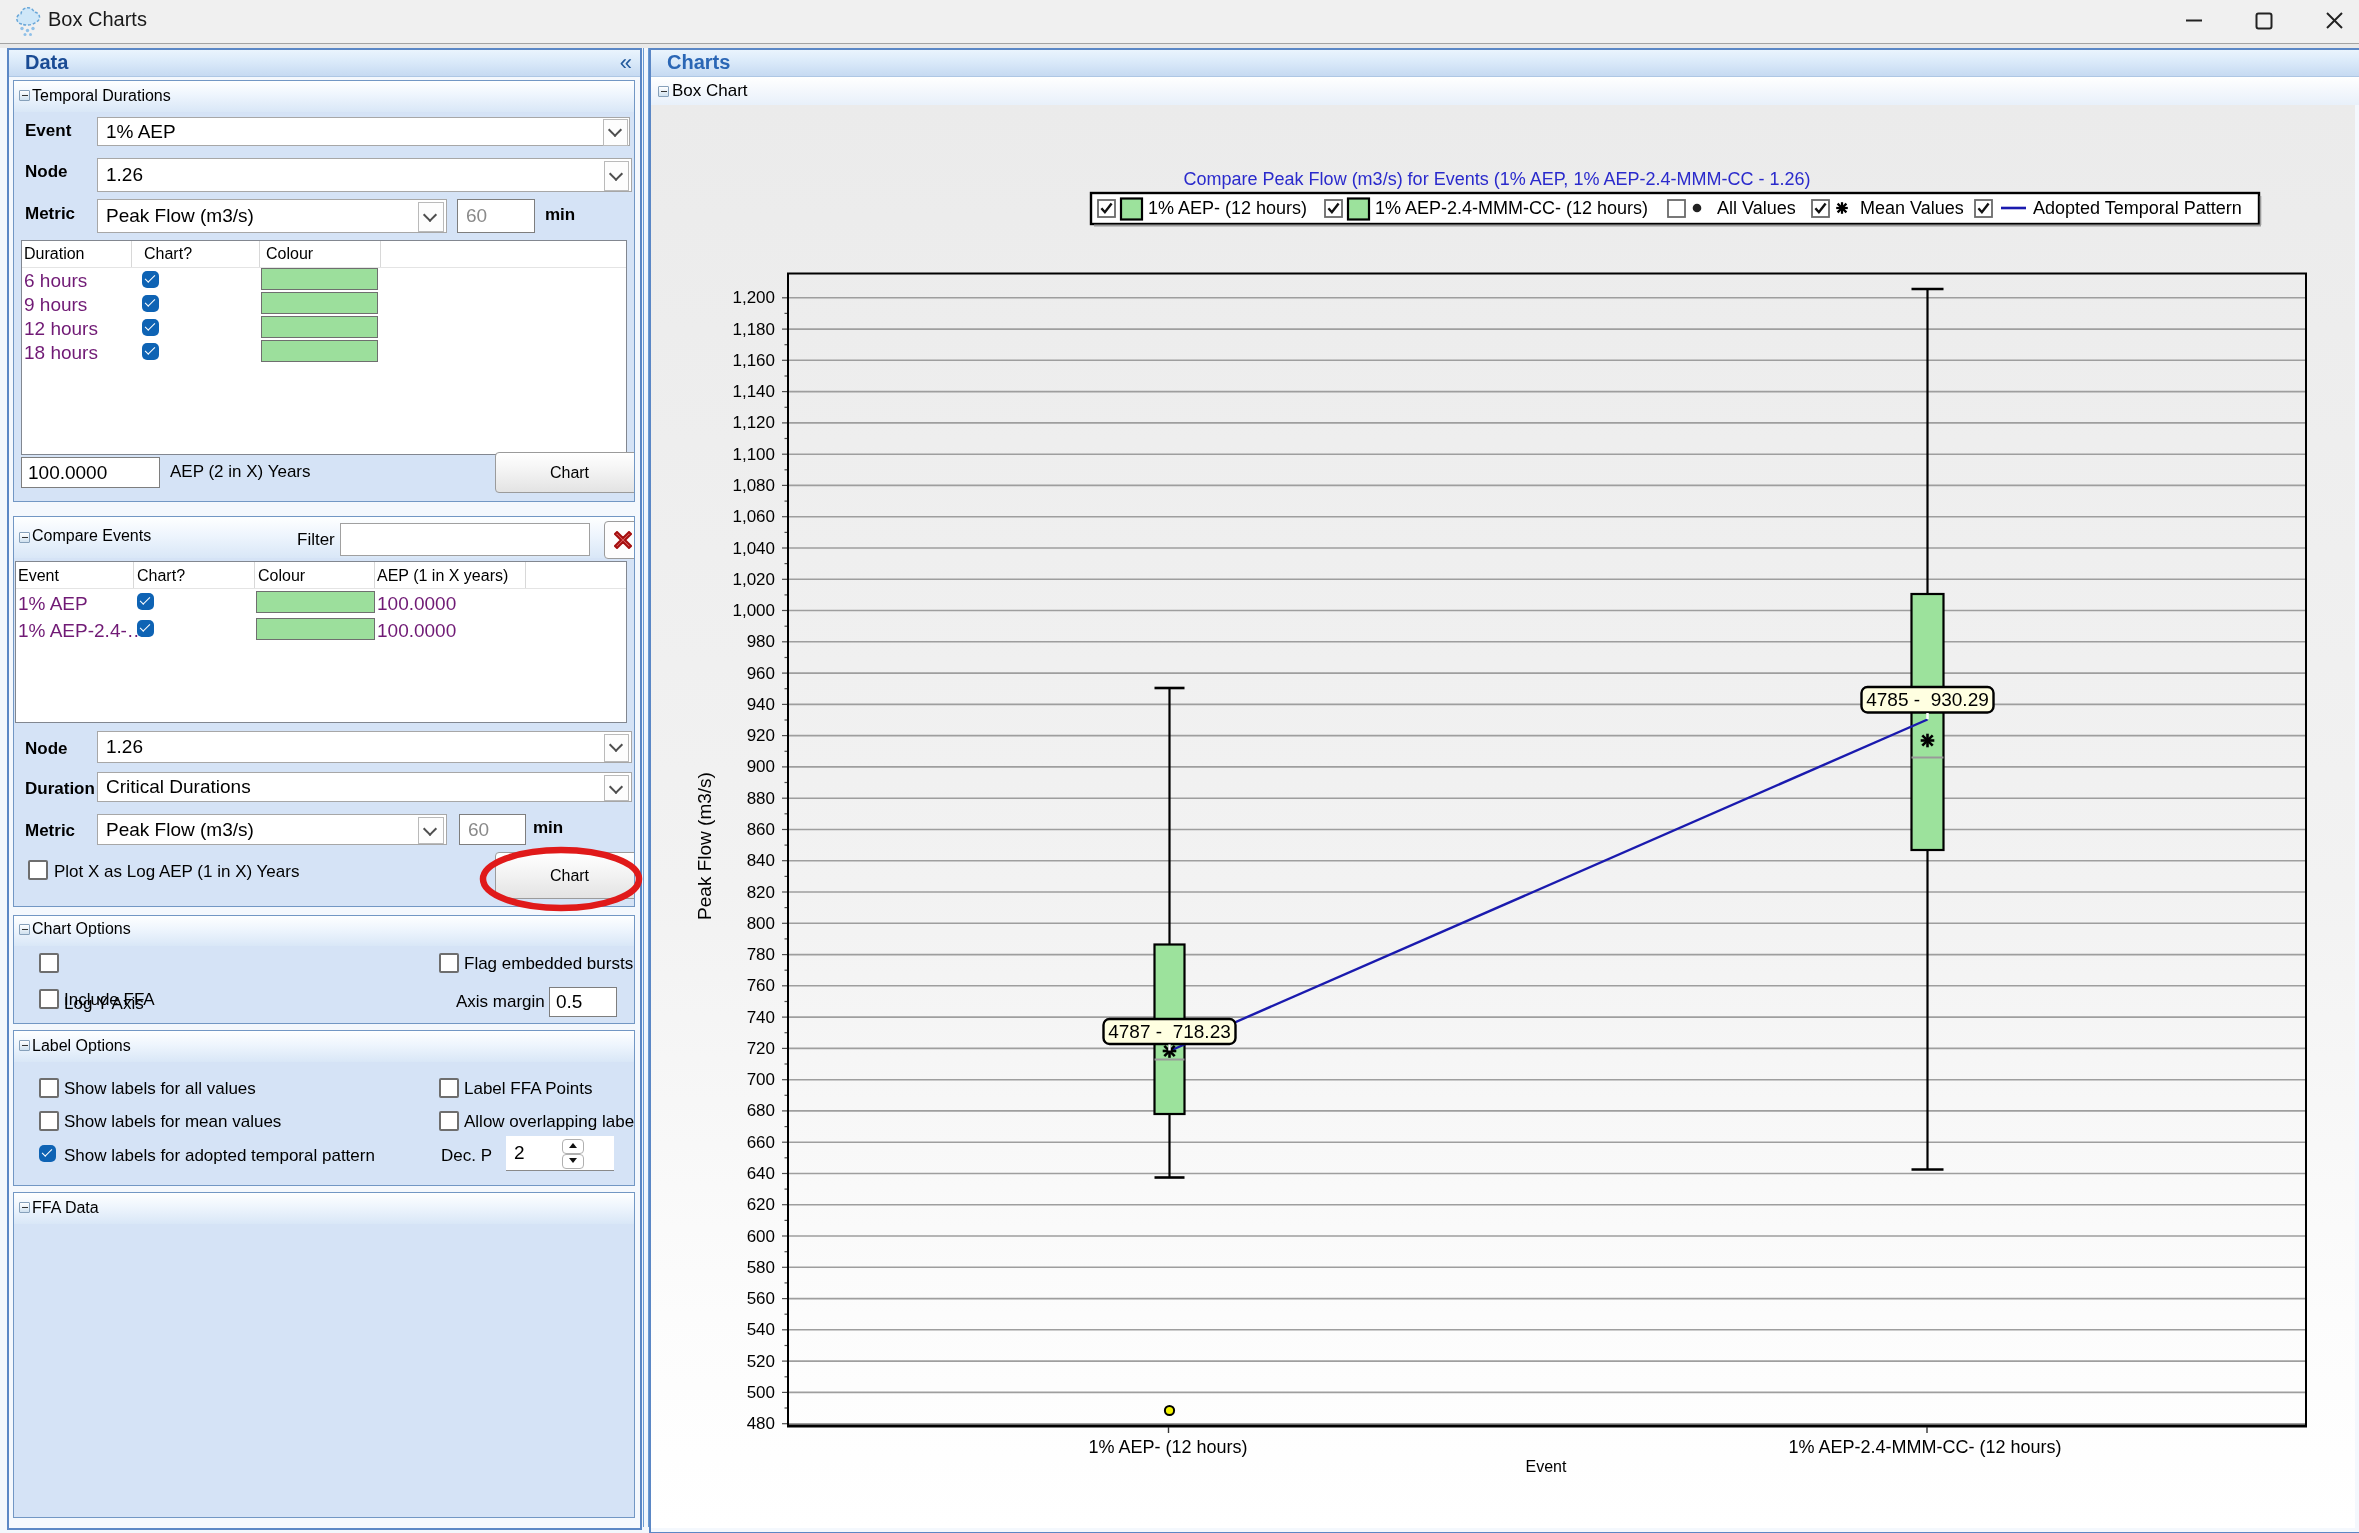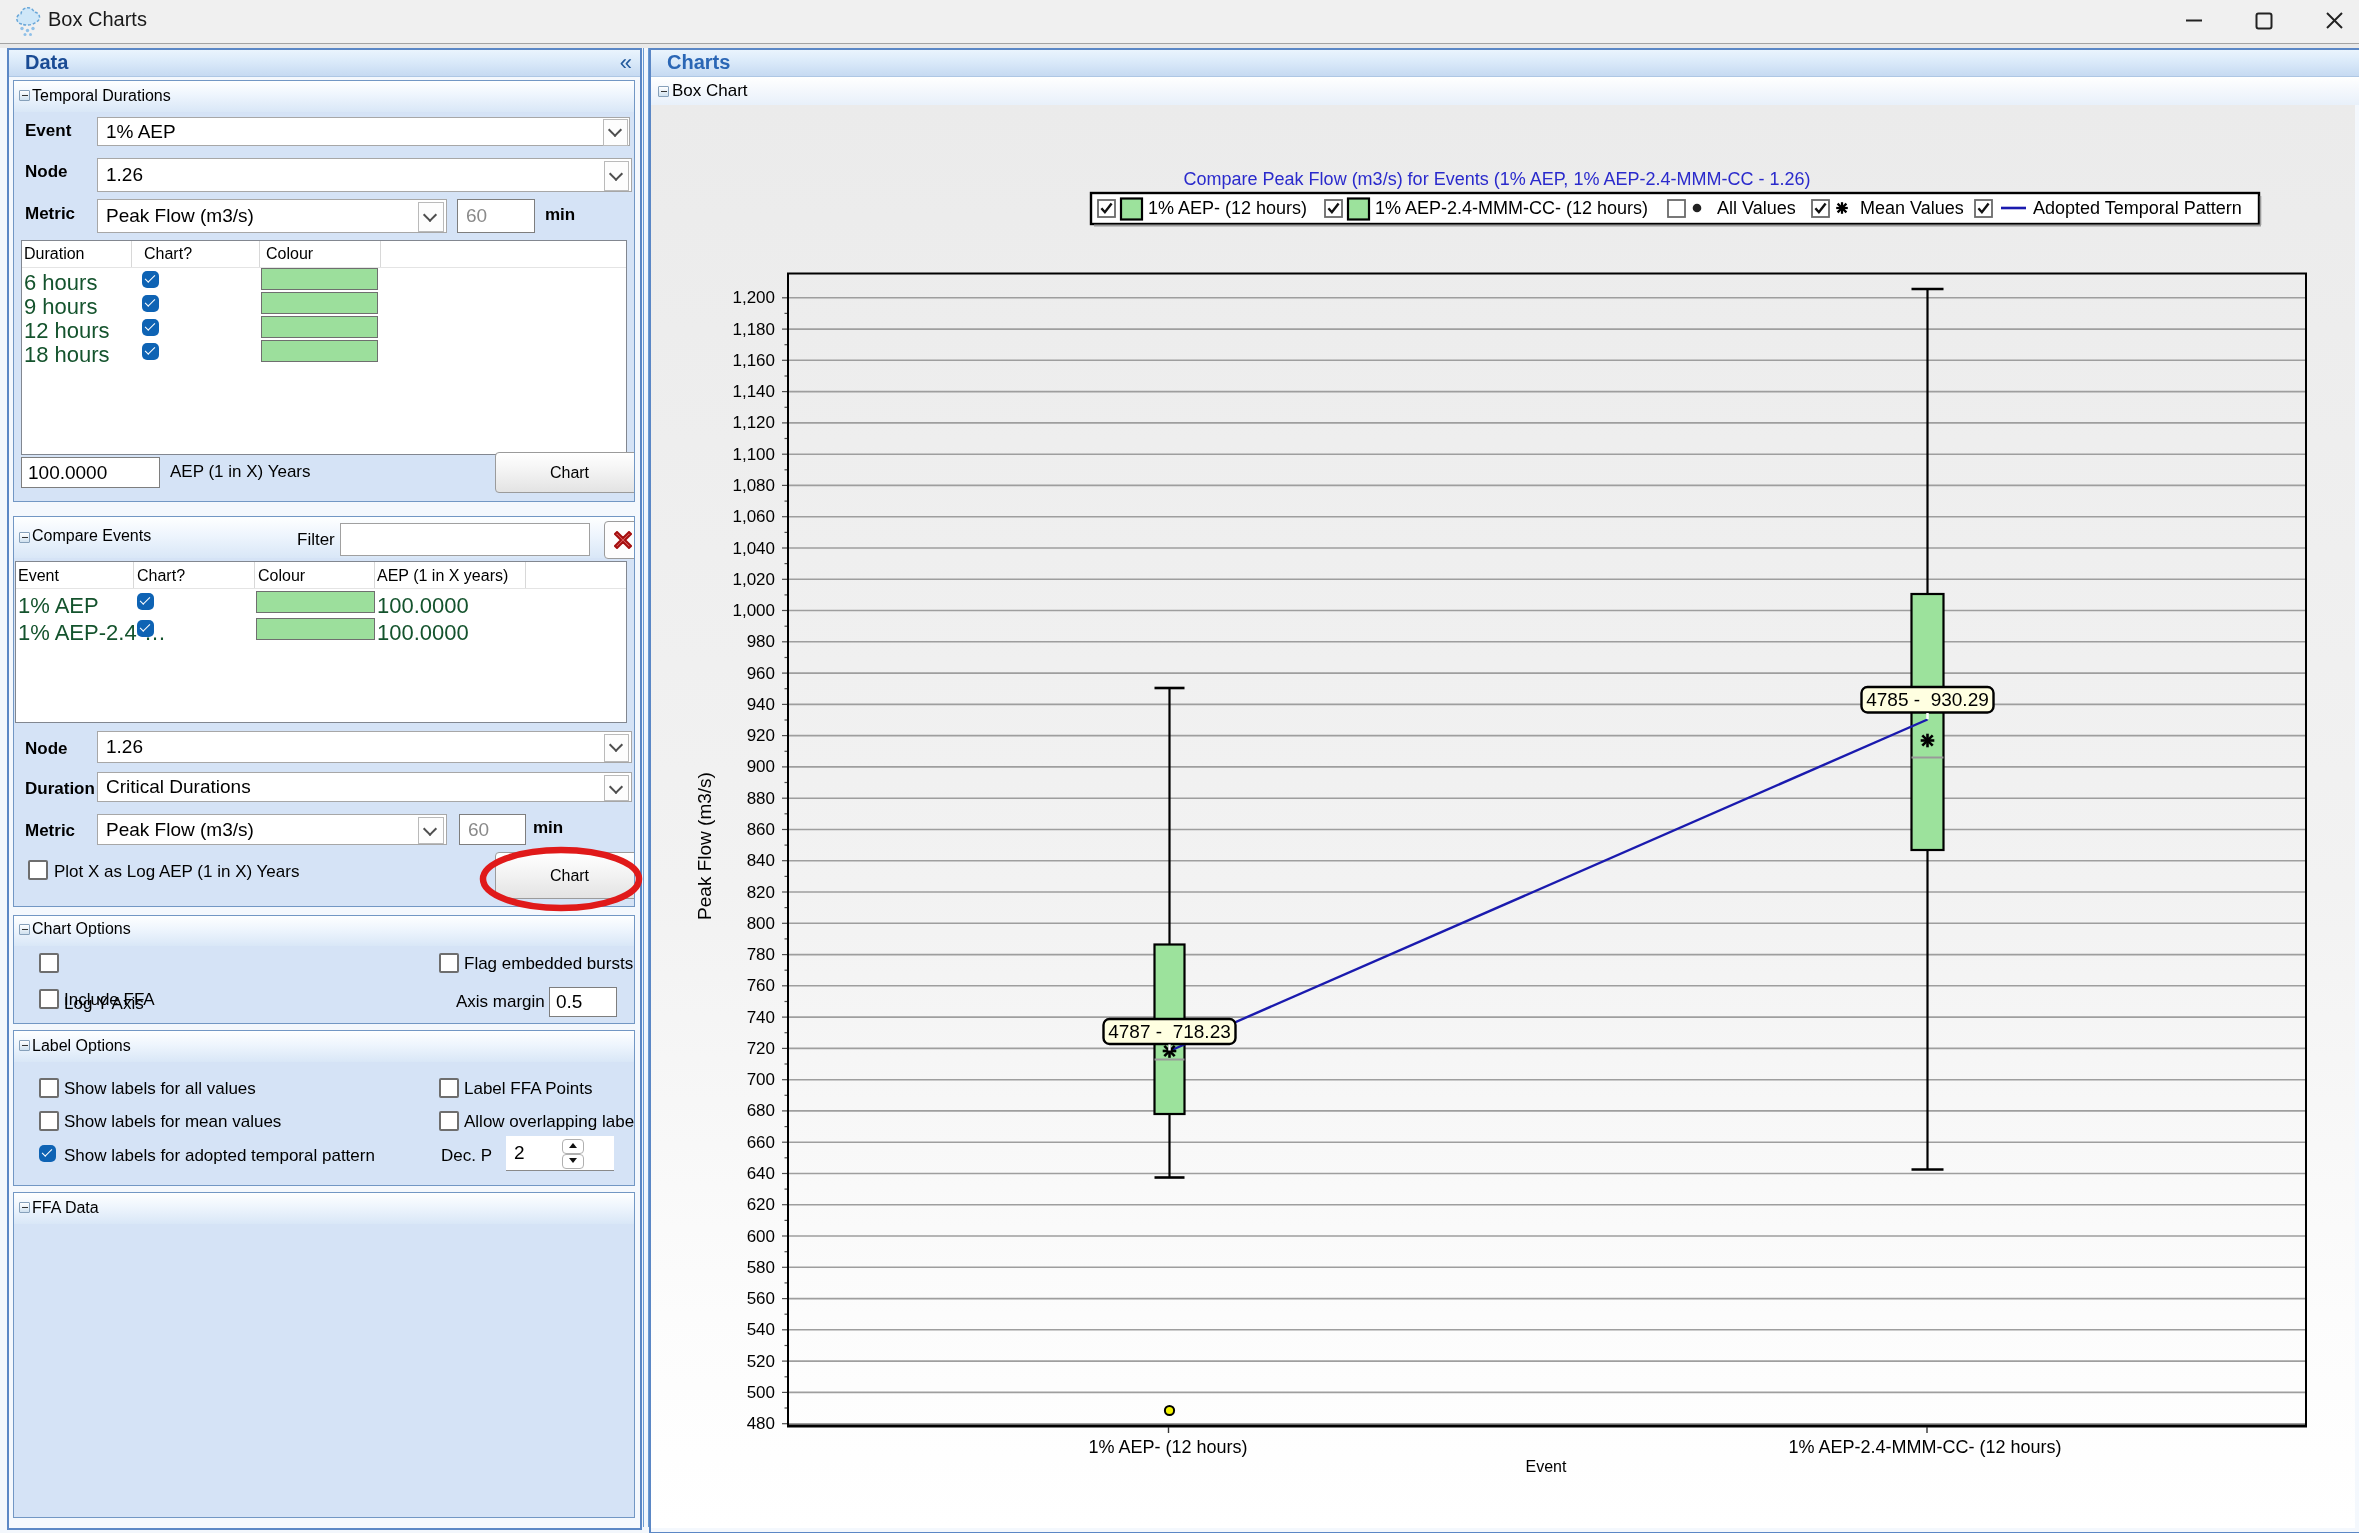--- a/index.html
+++ b/index.html
@@ -42,21 +42,21 @@
   .cb{position:absolute;width:20px;height:20px;background:#fff;border:2px solid #6e6e6e;border-radius:2px;box-sizing:border-box;}
   .cb11{position:absolute;width:17px;height:17px;background:#0e63b4;border-radius:5px;}
   .cb11:after{content:"";position:absolute;left:3px;top:3.5px;width:9px;height:4px;
         border-left:1.8px solid #fff;border-bottom:1.8px solid #fff;transform:rotate(-45deg);}
   .sw{position:absolute;background:#9cdf9c;border:1px solid #6f6f6f;}
   .btn3d{position:absolute;background:linear-gradient(180deg,#ffffff 0%,#f2f2f2 50%,#e3e3e3 100%);
         border:1px solid #9b9b9b;border-radius:4px;display:flex;align-items:center;justify-content:center;
         font-size:16px;margin-left:8px;}
   .tbl{position:absolute;background:#fff;border:1px solid #828790;}
   .th{position:absolute;font-size:16px;color:#000;white-space:nowrap;}
-  .td{position:absolute;font-size:22px;color:#14532d;white-space:nowrap;}
+  .td{position:absolute;font-size:19px;color:#701a75;white-space:nowrap;}
   .vline{position:absolute;width:1px;background:#d8d8d8;}
   .hline{position:absolute;height:1px;background:#d8d8d8;}
 </style>
 </head>
 <body>
 <div id="root">
 
   <div class="abs" id="titlebar"></div>
   <div class="abs" id="titletext">Box Charts</div>
   <svg class="abs" style="left:14px;top:6px" width="30" height="32" viewBox="0 0 30 32">
@@ -133,21 +133,21 @@
         <div class="cb11" style="left:120px;top:78px;"></div>
         <div class="cb11" style="left:120px;top:102px;"></div>
         <div class="sw" style="left:239px;top:27px;width:115px;height:20px;"></div>
         <div class="sw" style="left:239px;top:51px;width:115px;height:20px;"></div>
         <div class="sw" style="left:239px;top:75px;width:115px;height:20px;"></div>
         <div class="sw" style="left:239px;top:99px;width:115px;height:20px;"></div>
       </div>
       <div class="input" style="left:7px;top:376px;width:139px;height:31px;box-sizing:border-box;">
         <div class="combotext" style="left:6px;">100.0000</div>
       </div>
-      <div class="abs lbl" style="left:156px;top:381px;">AEP (1 in X) Years</div>
+      <div class="abs lbl" style="left:156px;top:381px;">AEP (2 in X) Years</div>
       <div class="btn3d" style="left:473px;top:371px;width:147px;height:39px;">Chart</div>
     </div>
 
     <div class="grp" style="left:4px;top:466px;width:620px;height:389px;">
       <div class="ghdr" style="height:41px;"></div>
       <div class="colbox" style="left:5px;top:15px;"></div>
       <div class="ghdrtext" style="top:10px;">Compare Events</div>
       <div class="abs lbl" style="left:283px;top:13px;">Filter</div>
       <div class="input" style="left:326px;top:6px;width:250px;height:33px;box-sizing:border-box;border-color:#a0a0a0;"></div>
       <div class="btn3d" style="left:582px;top:4px;width:35px;height:36px;background:#fdfdfd;">

